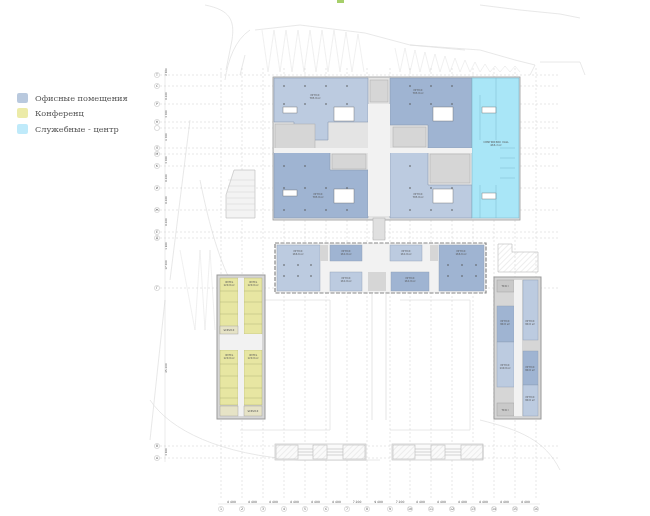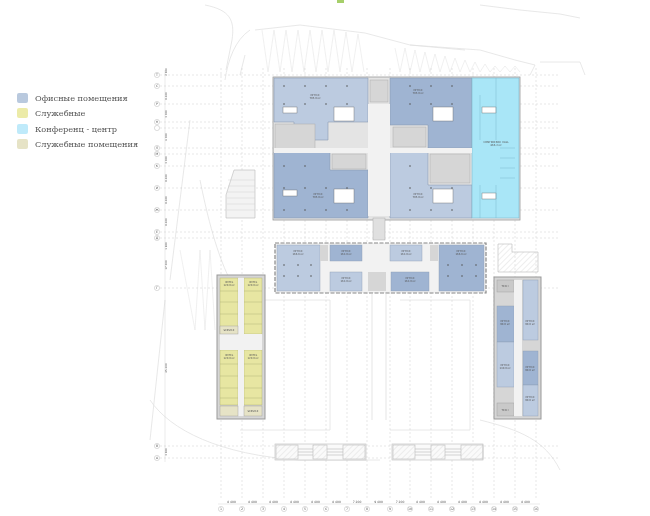--- a/index.html
+++ b/index.html
@@ -15,29 +15,25 @@
 </head>
 <body>
 
 <div class="abs legend">
   <div class="legend-item">
     <div class="swatch" style="background:#b9c9de"></div>
     <span class="legend-label">Офисные помещения</span>
   </div>
   <div class="legend-item">
     <div class="swatch" style="background:#eceba8"></div>
-    <span class="legend-label">Служебные</span>
+    <span class="legend-label">Конференц</span>
   </div>
   <div class="legend-item">
     <div class="swatch" style="background:#bfeafa"></div>
-    <span class="legend-label">Конференц - центр</span>
-  </div>
-  <div class="legend-item">
-    <div class="swatch" style="background:#e6e3c6"></div>
-    <span class="legend-label">Служебные помещения</span>
+    <span class="legend-label">Служебные - центр</span>
   </div>
 </div>
 
 <svg width="650" height="516" viewBox="0 0 650 516">
   <defs>
     <pattern id="hatch" width="4" height="4" patternUnits="userSpaceOnUse" patternTransform="rotate(45)">
       <line x1="0" y1="0" x2="0" y2="4" stroke="#ddd" stroke-width="1"></line>
     </pattern>
   </defs>
 

